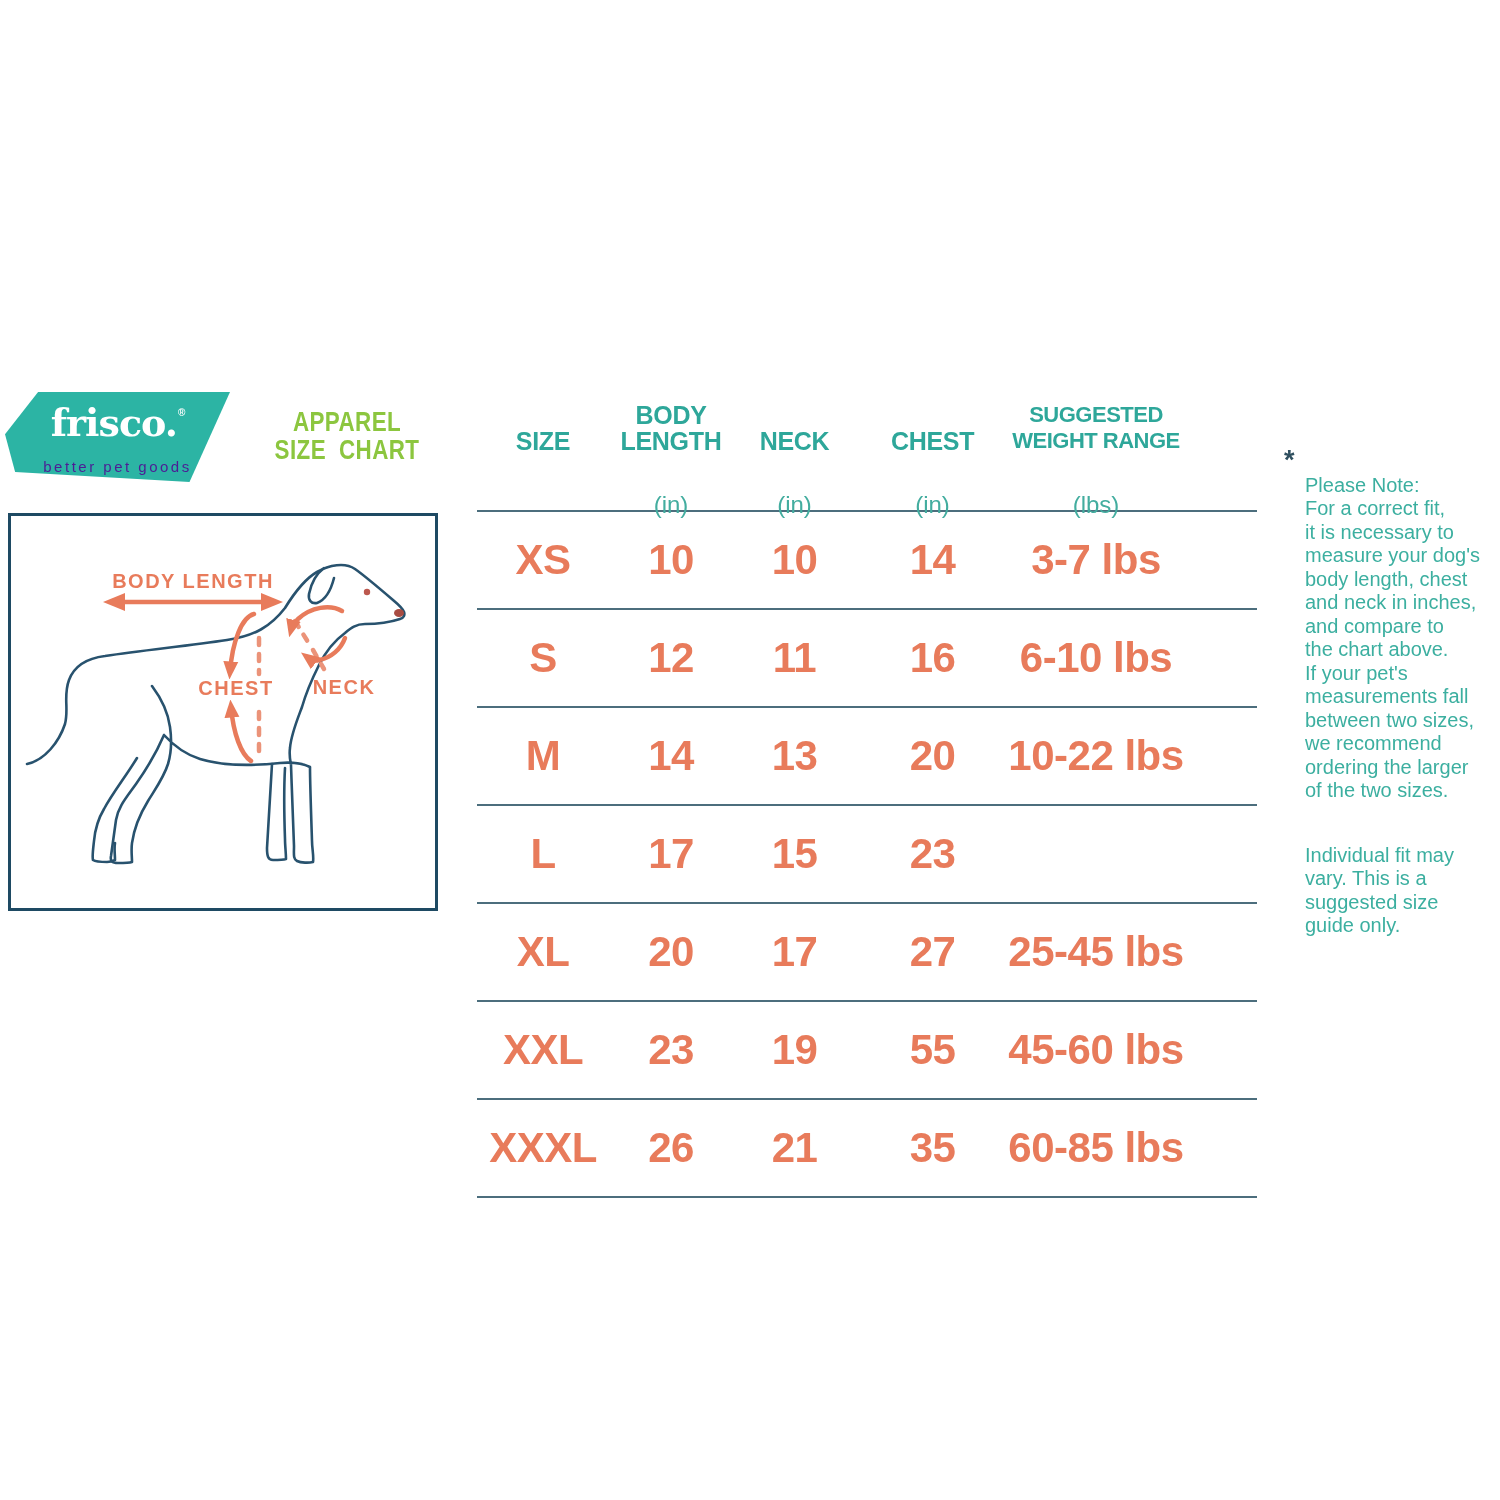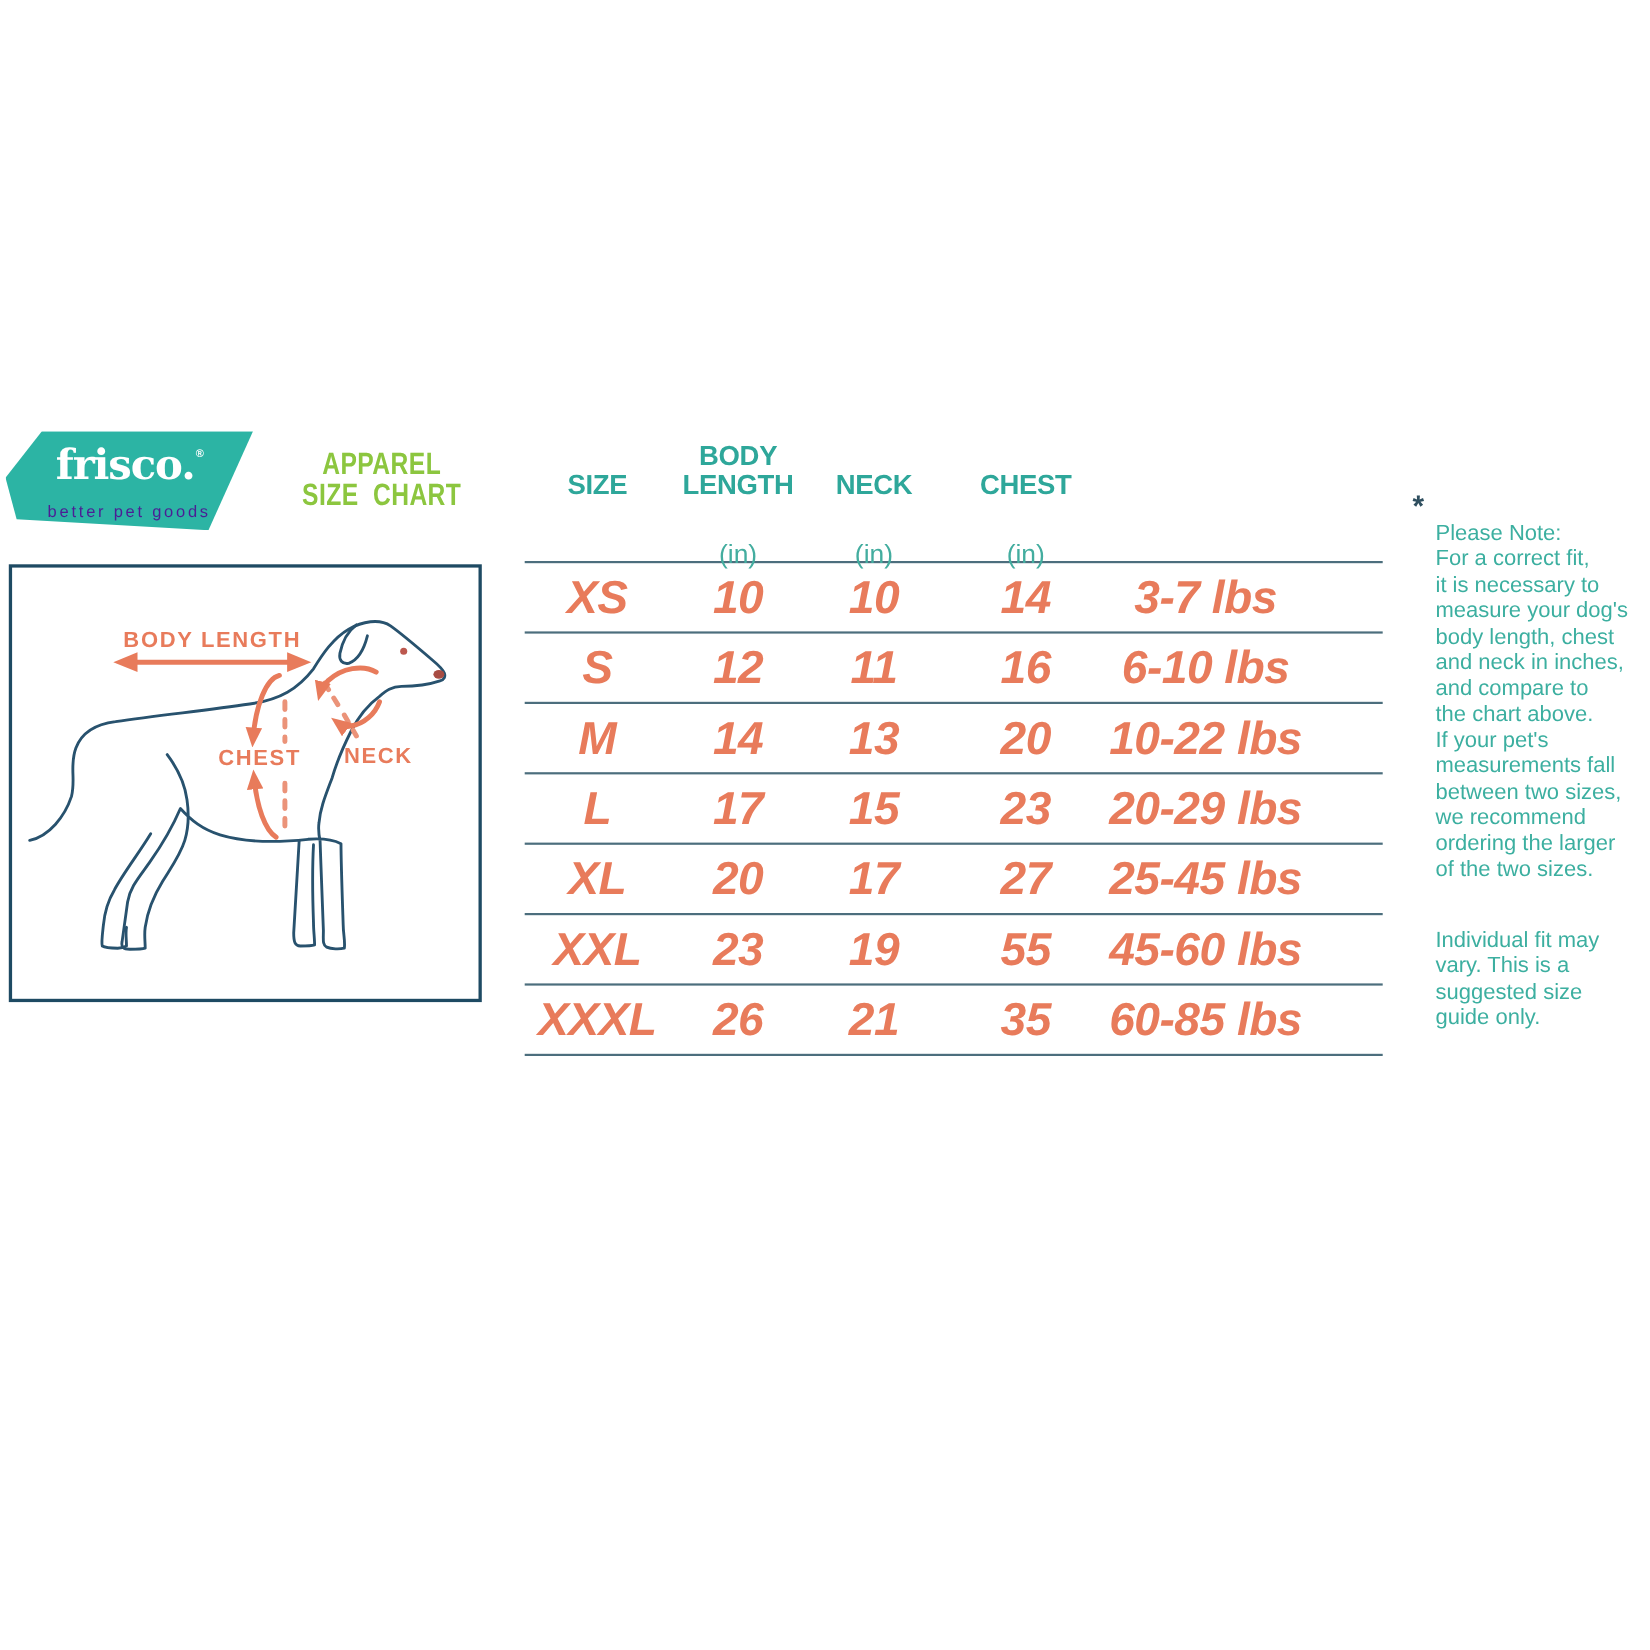--- a/index.html
+++ b/index.html
@@ -52,21 +52,21 @@
   .th { display:flex; flex-direction:column; align-items:stretch; }
   .th-label {
     height:58px; display:flex; align-items:flex-end; justify-content:center;
     text-align:center; color:#2EA79A; font-weight:bold; font-size:25px;
     line-height:26px; letter-spacing:-0.3px;
   }
   .th-unit { height:30px; text-align:center; color:#43AD9F; font-size:24px; line-height:30px;margin-top:36px; }
   .col5 { padding-right:74px; }
   .col5 .th-label { font-size:22px; letter-spacing:-0.5px; }
   .tbody { border-bottom:2px solid #4C6E7D; }
-  .tr { height:64px; border-top:2px solid #4C6E7D; box-sizing:border-box;font-style:italic; }
+  .tr { height:98px; border-top:2px solid #4C6E7D; box-sizing:border-box; }
   .td {
     display:flex; align-items:center; justify-content:center; white-space:nowrap;
     color:#E87B5B; font-weight:bold; font-size:42px; letter-spacing:-0.5px;
   }
 
   
   .note { position:absolute; left:1286px; top:450px; width:212px; color:#3CAFA0; font-size:20px; line-height:23.5px; }
   .note-primary { position:relative; padding-left:19px; white-space:pre-line; }
   .note-asterisk { position:absolute; left:-2px; top:-1px; color:#2F4F5F; font-size:27px; font-weight:bold; }
   .note-secondary { margin:41px 0 0 19px; white-space:pre-line; }
@@ -153,20 +153,24 @@
         <div class="th-unit">(in)</div>
       </div>
       <div class="th">
         <div class="th-label">NECK</div>
         <div class="th-unit">(in)</div>
       </div>
       <div class="th">
         <div class="th-label">CHEST</div>
         <div class="th-unit">(in)</div>
       </div>
+      <div class="th col5">
+        <div class="th-label">SUGGESTED WEIGHT RANGE</div>
+        <div class="th-unit">(lbs)</div>
+      </div>
     </div>
 
     <div class="tbody">
       <div class="tr">
         <div class="td">XS</div>
         <div class="td">10</div>
         <div class="td">10</div>
         <div class="td">14</div>
         <div class="td col5">3-7 lbs</div>
       </div>
@@ -182,21 +186,20 @@
         <div class="td">14</div>
         <div class="td">13</div>
         <div class="td">20</div>
         <div class="td col5">10-22 lbs</div>
       </div>
       <div class="tr">
         <div class="td">L</div>
         <div class="td">17</div>
         <div class="td">15</div>
         <div class="td">23</div>
-        <div class="td col5">20-29 lbs</div>
       </div>
       <div class="tr">
         <div class="td">XL</div>
         <div class="td">20</div>
         <div class="td">17</div>
         <div class="td">27</div>
         <div class="td col5">25-45 lbs</div>
       </div>
       <div class="tr">
         <div class="td">XXL</div>

